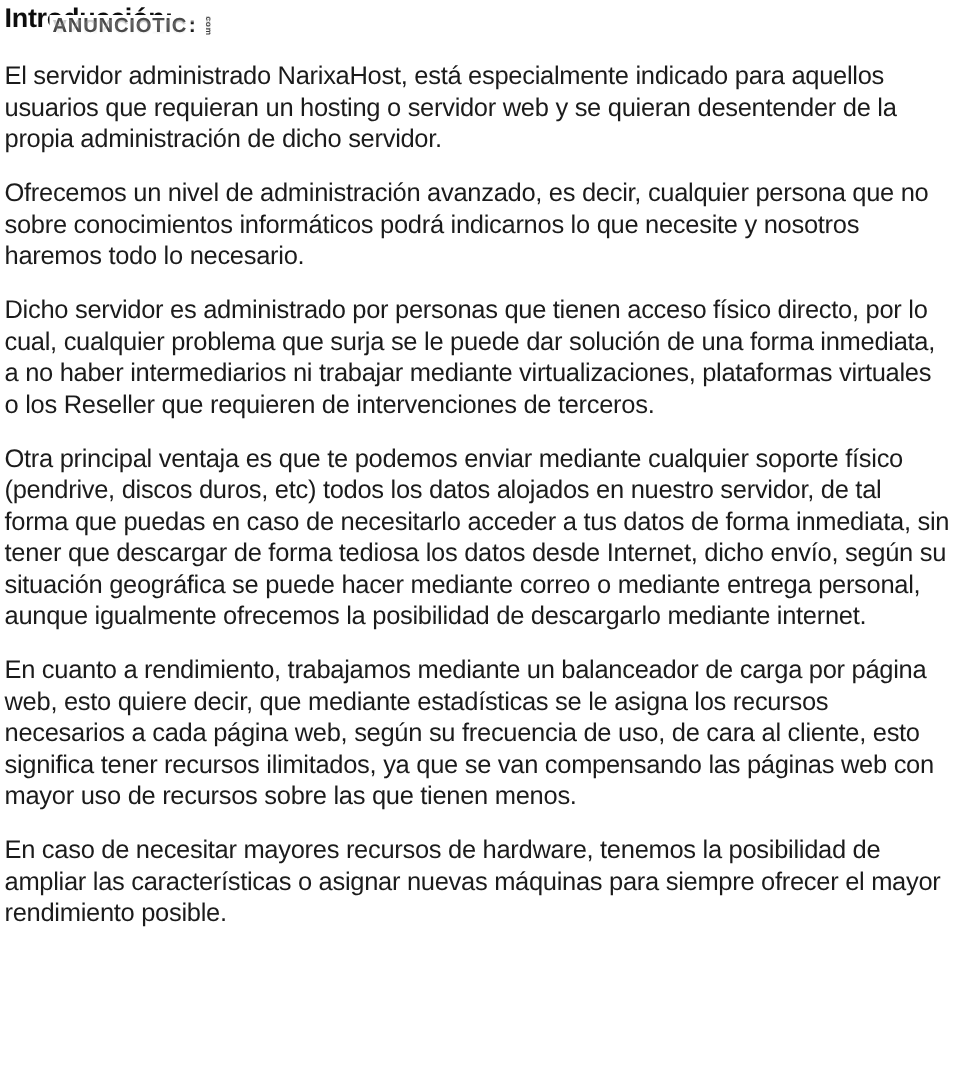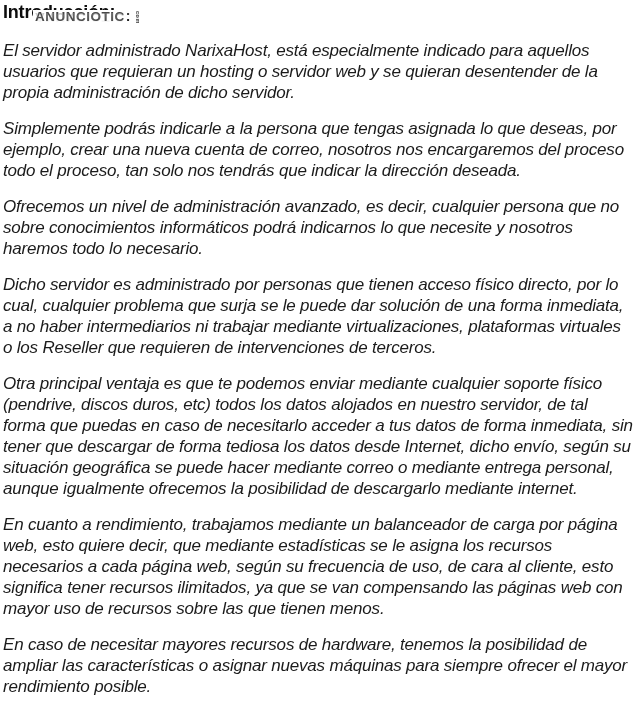--- a/index.html
+++ b/index.html
@@ -72,21 +72,20 @@
     opacity: 0.55;
     margin-top: 0px;
     -webkit-mask-image: linear-gradient(to top, rgba(0,0,0,1) 15%, rgba(0,0,0,0.05) 90%);
             mask-image: linear-gradient(to top, rgba(0,0,0,1) 15%, rgba(0,0,0,0.05) 90%);
   }
   .wm-reflection .wm-brand { color: #8f8f8f; }
   .wm-reflection .wm-colon { color: #6d6d6d; }
   .wm-reflection .wm-tld   { color: #8f8f8f; }
   p.body-paragraph {
     margin: 0 4px 15px 0;
-    font-style: italic;
   }
 </style>
 </head>
 <body>
 
 <div class="doc">
 
   <div class="heading-wrap">
     <h1 class="page-title">Introducción:</h1>
 
@@ -98,20 +97,19 @@
       </div>
       <div class="wm-row wm-reflection" aria-hidden="true">
         <span class="wm-brand">ANUNCIOTIC</span>
         <span class="wm-colon">:</span>
         <span class="wm-tld">com</span>
       </div>
     </div>
   </div>
 
   <p class="body-paragraph">El servidor administrado NarixaHost, está especialmente indicado para aquellos usuarios que requieran un hosting o servidor web y se quieran desentender de la propia administración de dicho servidor.</p>
-  <p class="body-paragraph">Simplemente podrás indicarle a la persona que tengas asignada lo que deseas, por ejemplo, crear una nueva cuenta de correo, nosotros nos encargaremos del proceso todo el proceso, tan solo nos tendrás que indicar la dirección deseada.</p>
   <p class="body-paragraph">Ofrecemos un nivel de administración avanzado, es decir, cualquier persona que no sobre conocimientos informáticos podrá indicarnos lo que necesite y nosotros haremos todo lo necesario.</p>
   <p class="body-paragraph">Dicho servidor es administrado por personas que tienen acceso físico directo, por lo cual, cualquier problema que surja se le puede dar solución de una forma inmediata, a no haber intermediarios ni trabajar mediante virtualizaciones, plataformas virtuales o los Reseller que requieren de intervenciones de terceros.</p>
   <p class="body-paragraph">Otra principal ventaja es que te podemos enviar mediante cualquier soporte físico (pendrive, discos duros, etc) todos los datos alojados en nuestro servidor, de tal forma que puedas en caso de necesitarlo acceder a tus datos de forma inmediata, sin tener que descargar de forma tediosa los datos desde Internet, dicho envío, según su situación geográfica se puede hacer mediante correo o mediante entrega personal, aunque igualmente ofrecemos la posibilidad de descargarlo mediante internet.</p>
   <p class="body-paragraph">En cuanto a rendimiento, trabajamos mediante un balanceador de carga por página web, esto quiere decir, que mediante estadísticas se le asigna los recursos necesarios a cada página web, según su frecuencia de uso, de cara al cliente, esto significa tener recursos ilimitados, ya que se van compensando las páginas web con mayor uso de recursos sobre las que tienen menos.</p>
   <p class="body-paragraph">En caso de necesitar mayores recursos de hardware, tenemos la posibilidad de ampliar las características o asignar nuevas máquinas para siempre ofrecer el mayor rendimiento posible.</p>
 
 </div>
 
 </body></html>

